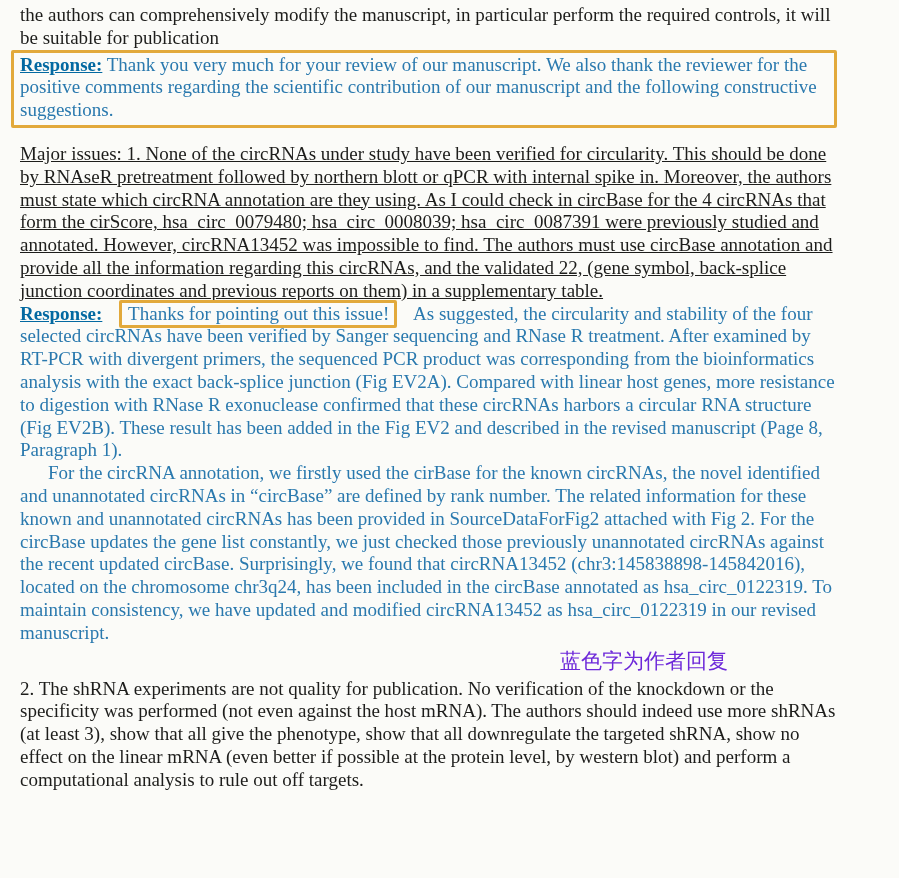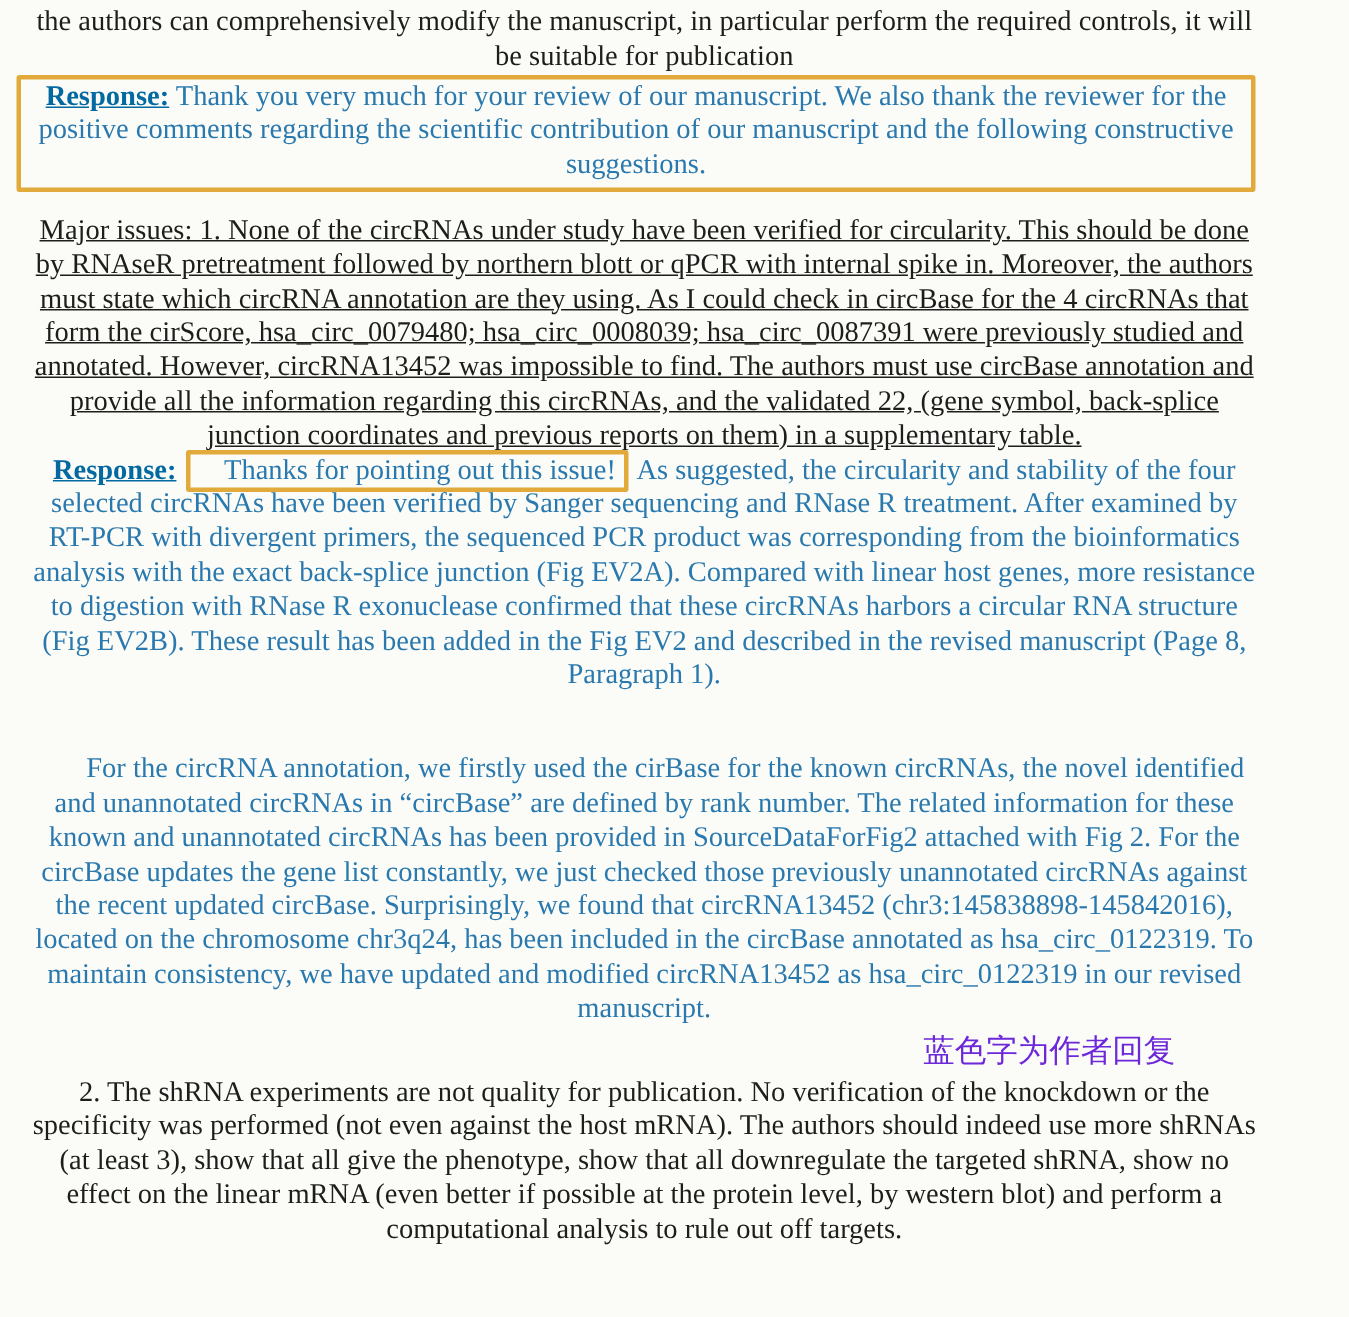--- a/index.html
+++ b/index.html
@@ -12,42 +12,41 @@
   }
   .page {
     box-sizing: border-box;
     width: 899px;
     height: 878px;
     padding: 4px 60px 0 20px;
     font-family: "Liberation Serif", "DejaVu Serif", serif;
     font-size: 19px;
     line-height: 22.8px;
     color: #1d1d1b;
-    text-align: center;
   }
   .para { margin: 0; }
   .gap-top { margin-top: 15px; text-decoration: underline; }
-  .blue { color: #2a79ae; margin-top: 40px; }
+  .blue { color: #2a79ae; }
   .resp-label {
     font-weight: bold;
     text-decoration: underline;
     color: #0369a1;
   }
   .block-box {
     border: 3px solid #e2a93b;
     border-radius: 2px;
     padding: 1px 6px 3px 6px;
     margin-left: -9px;
     margin-right: 2px;
   }
   .inline-box {
     border: 3px solid #e2a93b;
     border-radius: 2px;
-    padding: 0 5px 1px 22px;
-    margin: 0 2px;
+    padding: 0 5px 1px 6px;
+    margin: 0 12px;
   }
   .indent { text-indent: 28px; }
   .annotation {
     color: #6d28d9;
     font-family: "Liberation Sans", "DejaVu Sans", sans-serif;
     font-size: 21px;
     line-height: 26px;
     margin: 3px 0 4px 540px;
     white-space: nowrap;
   }

